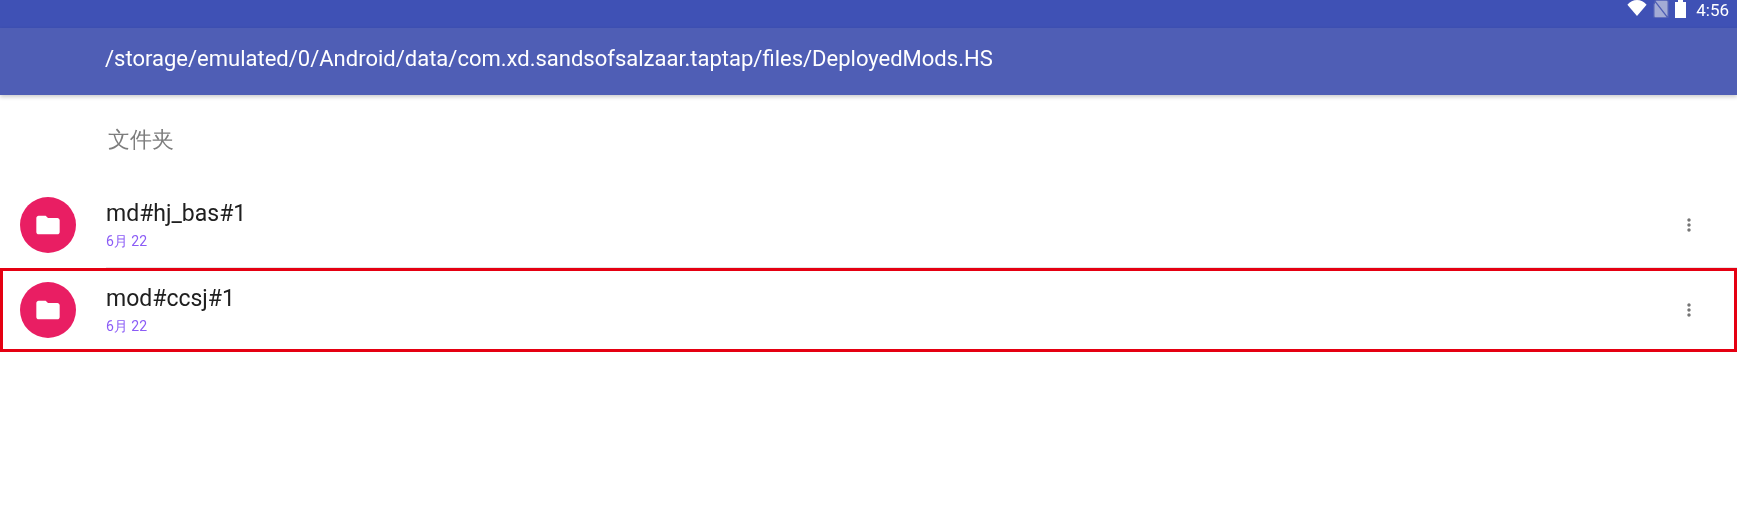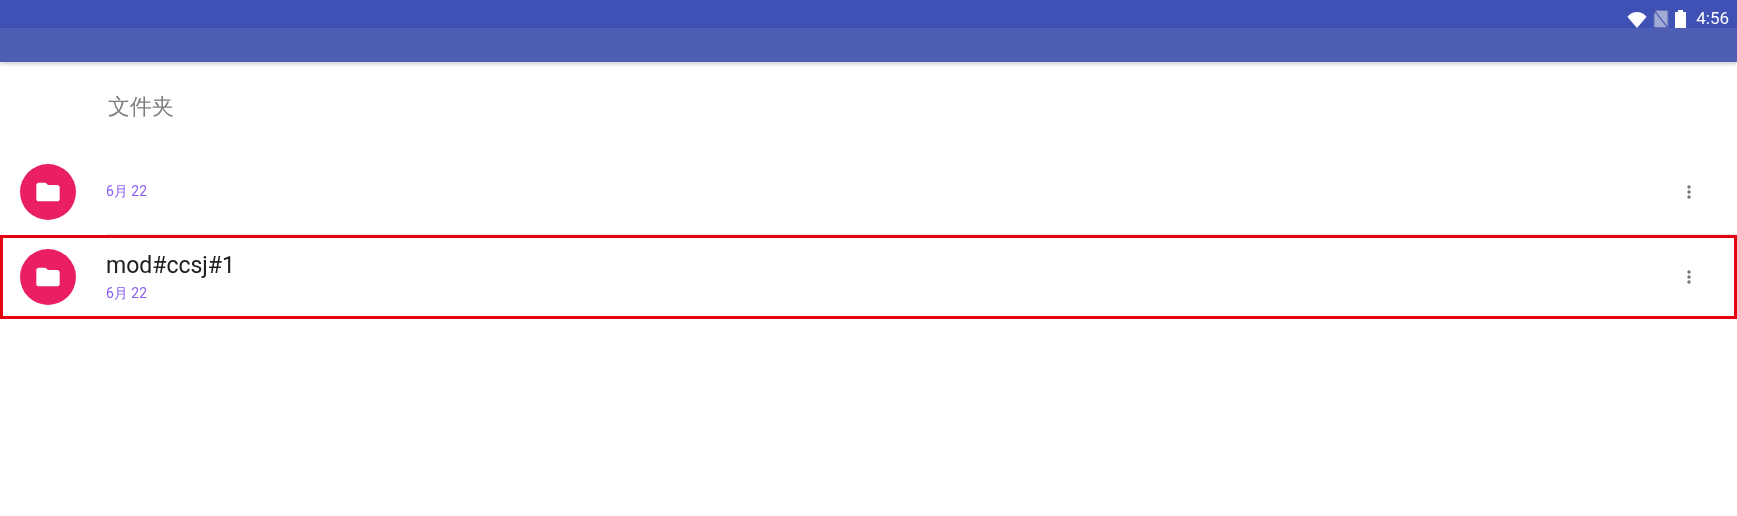--- a/index.html
+++ b/index.html
@@ -10,21 +10,21 @@
     body {
       font-family: Roboto, -apple-system, BlinkMacSystemFont, "Segoe UI", Arial, sans-serif;
       width: 1737px;
       background: #ffffff;
     }
     .status-bar {
       height: 28px;
       background: #3f51b5;
       display: flex;
       justify-content: flex-end;
-      align-items: flex-end;
+      align-items: flex-start;
       padding-right: 8px;
       gap: 6px;
     }
     .status-bar .status-icon {
       color: #ffffff;
       display: inline-flex;
       align-items: center;
     }
     .status-bar .time {
       color: #ffffff;
@@ -133,32 +133,34 @@
   </span>
   <span class="status-icon">
     <svg class="battery-svg" width="11" height="18" viewBox="0 0 11 18">
         <path d="M3 0 L8 0 L8 2 L11 2 L11 18 L0 18 L0 2 L3 2 Z"></path>
       </svg>
   </span>
   <span class="time">4:56</span>
 </div>
 
 <div class="app-bar">
+  <div class="path">/storage/emulated/0/Android/data/com.xd.sandsofsalzaar.taptap/files/DeployedMods.HS</div>
 </div>
 
 <div class="content">
   <div class="section-header">文件夹</div>
 
   <div class="list-item">
     <div class="folder-icon">
       <svg width="28" height="28" viewBox="0 0 24 24">
           <path d="M10 4H4c-1.1 0-2 .9-2 2v12c0 1.1.9 2 2 2h16c1.1 0 2-.9 2-2V8c0-1.1-.9-2-2-2h-8l-2-2z"></path>
         </svg>
     </div>
     <div class="item-text">
+      <div class="item-name">md#hj_bas#1</div>
       <div class="item-date">6月 22</div>
     </div>
     <div class="more-button">
       <svg width="20" height="20" viewBox="0 0 24 24">
           <path d="M12 8c1.1 0 2-.9 2-2s-.9-2-2-2-2 .9-2 2 .9 2 2 2zm0 2c-1.1 0-2 .9-2 2s.9 2 2 2 2-.9 2-2-.9-2-2-2zm0 6c-1.1 0-2 .9-2 2s.9 2 2 2 2-.9 2-2-.9-2-2-2z"></path>
         </svg>
     </div>
   </div>
 
   <div class="divider"></div>

